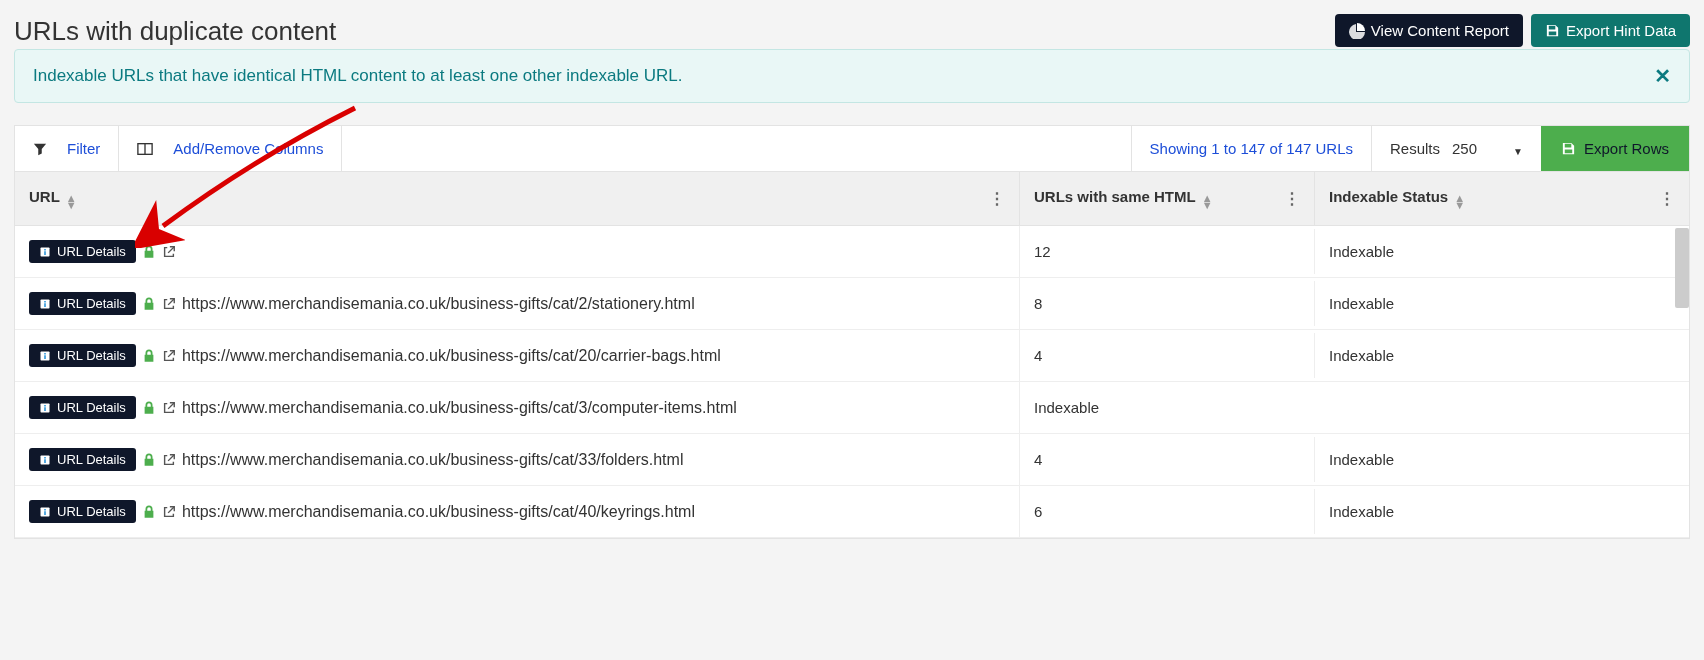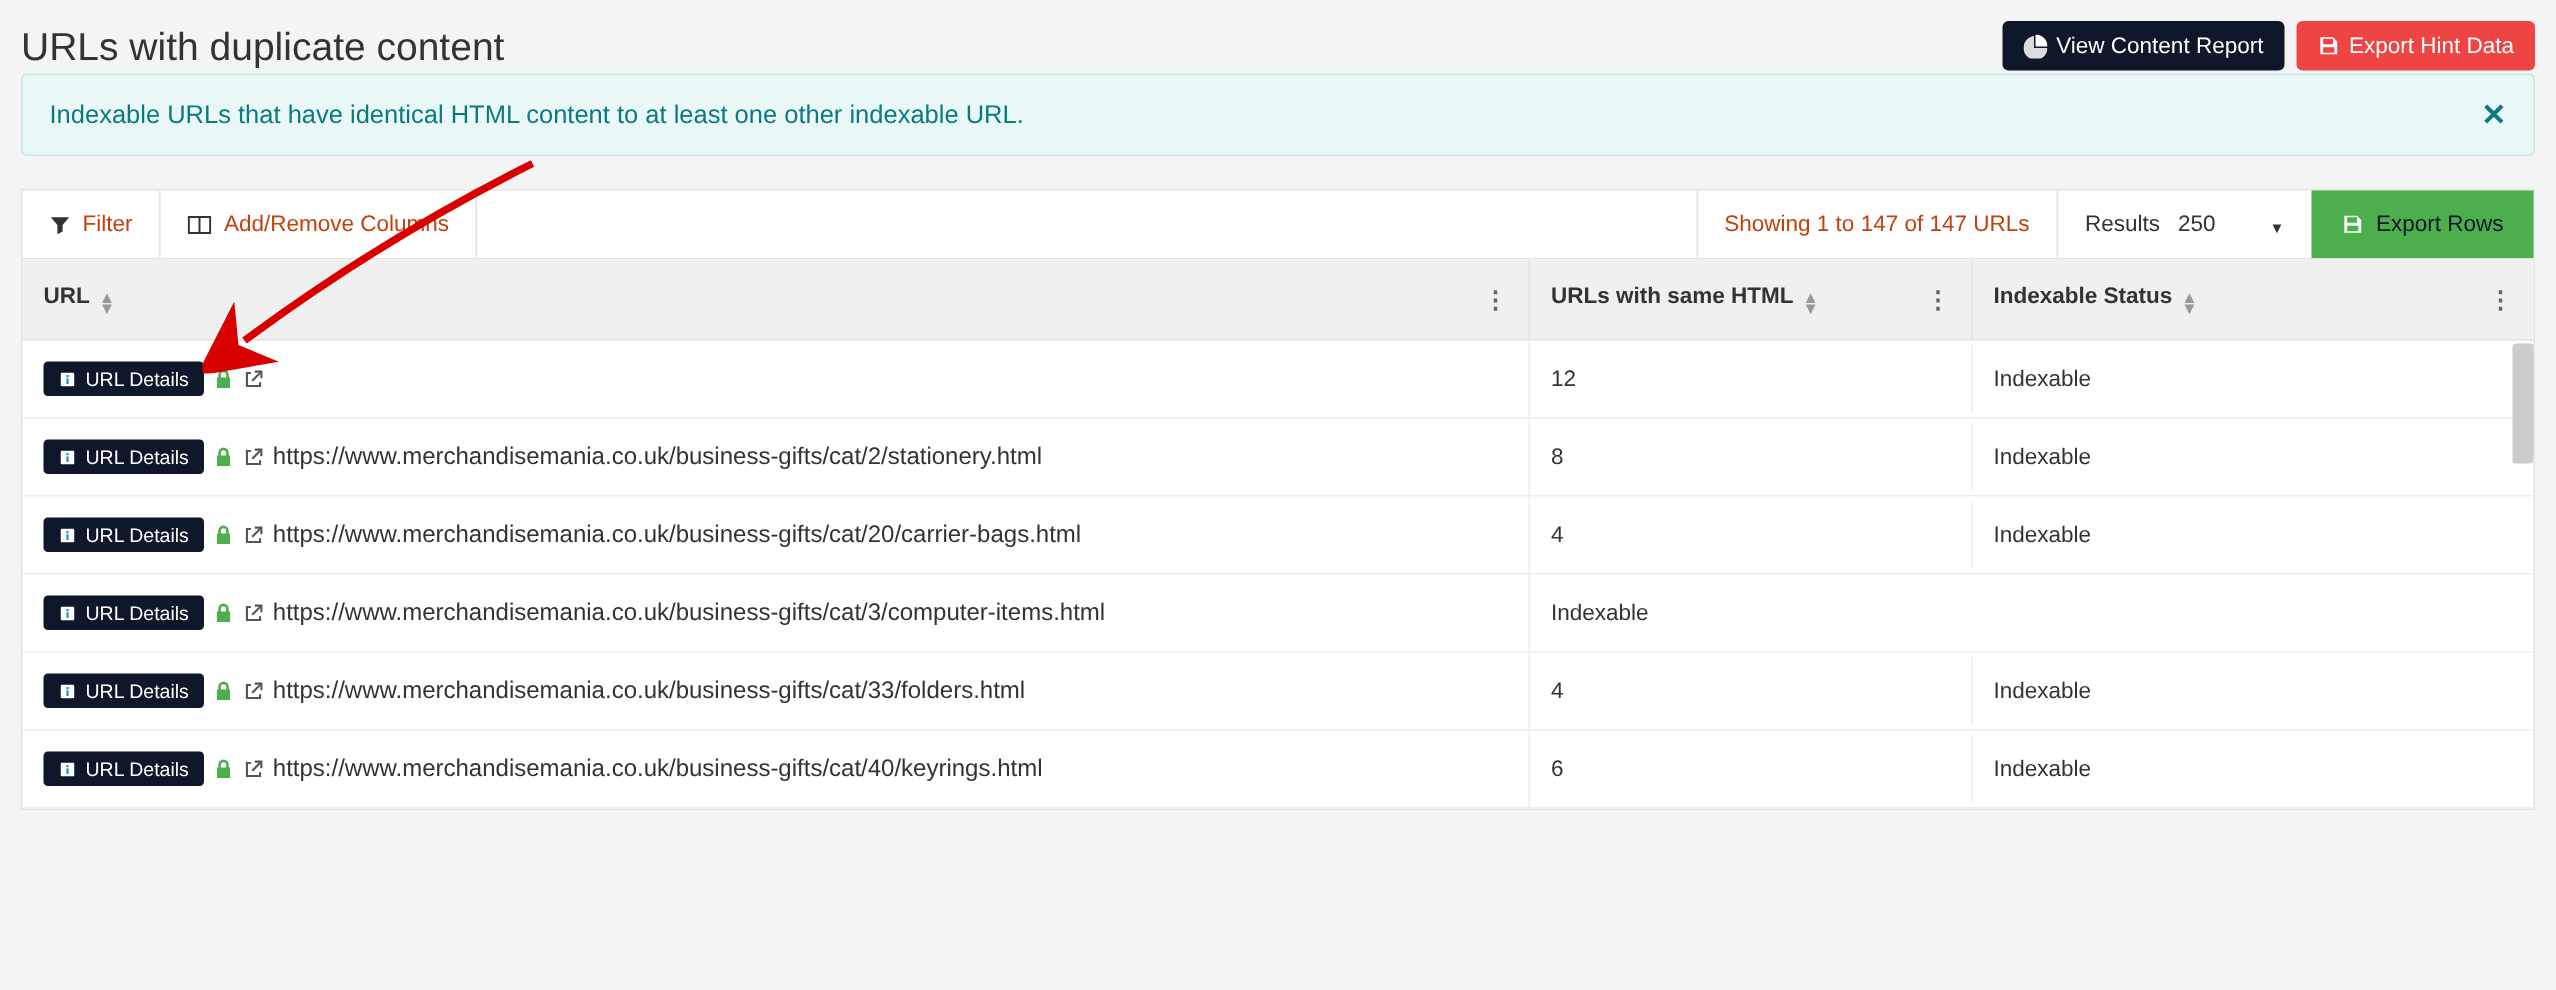--- a/index.html
+++ b/index.html
@@ -3,27 +3,27 @@
 <meta charset="utf-8">
 <style>
   * { box-sizing: border-box; margin: 0; padding: 0; }
   body { font-family: "Segoe UI", "Helvetica Neue", Arial, sans-serif; background: #f4f4f4; color: #333; font-size: 15px; }
   .page { padding: 14px 14px 0 14px; }
   .header-row { display: flex; justify-content: space-between; align-items: flex-end; margin-bottom: 2px; }
   .page-title { font-size: 26px; font-weight: 400; color: #333; }
   .btn-group { display: flex; gap: 8px; }
   .btn { display: inline-flex; align-items: center; gap: 6px; padding: 8px 14px; border-radius: 4px; color: #fff; font-size: 15px; border: none; cursor: pointer; }
   .btn-blue { background: #0f172a; }
-  .btn-green { background: #ef4444; }
+  .btn-green { background: #0f766e; }
   .btn-small { padding: 4px 10px; font-size: 13px; border-radius: 3px; }
   .alert { background: #e9f7f6; border: 1px solid #c3e6e3; color: #0b7a80; padding: 14px 18px; border-radius: 4px; display: flex; justify-content: space-between; align-items: center; margin-bottom: 22px; }
   .alert-text { font-size: 17px; }
   .alert-close { color: #0b7a80; font-size: 20px; font-weight: bold; cursor: pointer; background: none; border: none; }
   .toolbar { display: flex; background: #fff; border: 1px solid #e3e3e3; border-bottom: none; }
-  .tool-cell { display: flex; align-items: center; gap: 8px; padding: 14px 18px; border-right: 1px solid #e3e3e3; color: #c2410c; cursor: pointer; }
+  .tool-cell { display: flex; align-items: center; gap: 20px; padding: 14px 18px; border-right: 1px solid #e3e3e3; color: #1d4ed8; cursor: pointer; }
   .tool-cell.noborder { border-right: none; }
   .tool-spacer { flex: 1; }
   .results-select { display: flex; align-items: center; gap: 12px; padding: 14px 18px; border-left: 1px solid #e3e3e3; }
   .select-box { display: inline-flex; align-items: flex-end; gap: 36px; }
   .caret { font-size: 10px; }
   .export-rows { background: #4dae4d; color: #0f172a; display: flex; align-items: center; gap: 8px; padding: 14px 20px; cursor: pointer; }
   .table-wrap { border: 1px solid #e3e3e3; background: #fff; position: relative; }
   .thead { display: flex; background: #f0f0f0; border-bottom: 1px solid #e3e3e3; }
   .th { padding: 16px 14px; font-weight: 700; color: #333; display: flex; align-items: center; justify-content: space-between; border-right: 1px solid #e3e3e3; }
   .th:last-child { border-right: none; }

